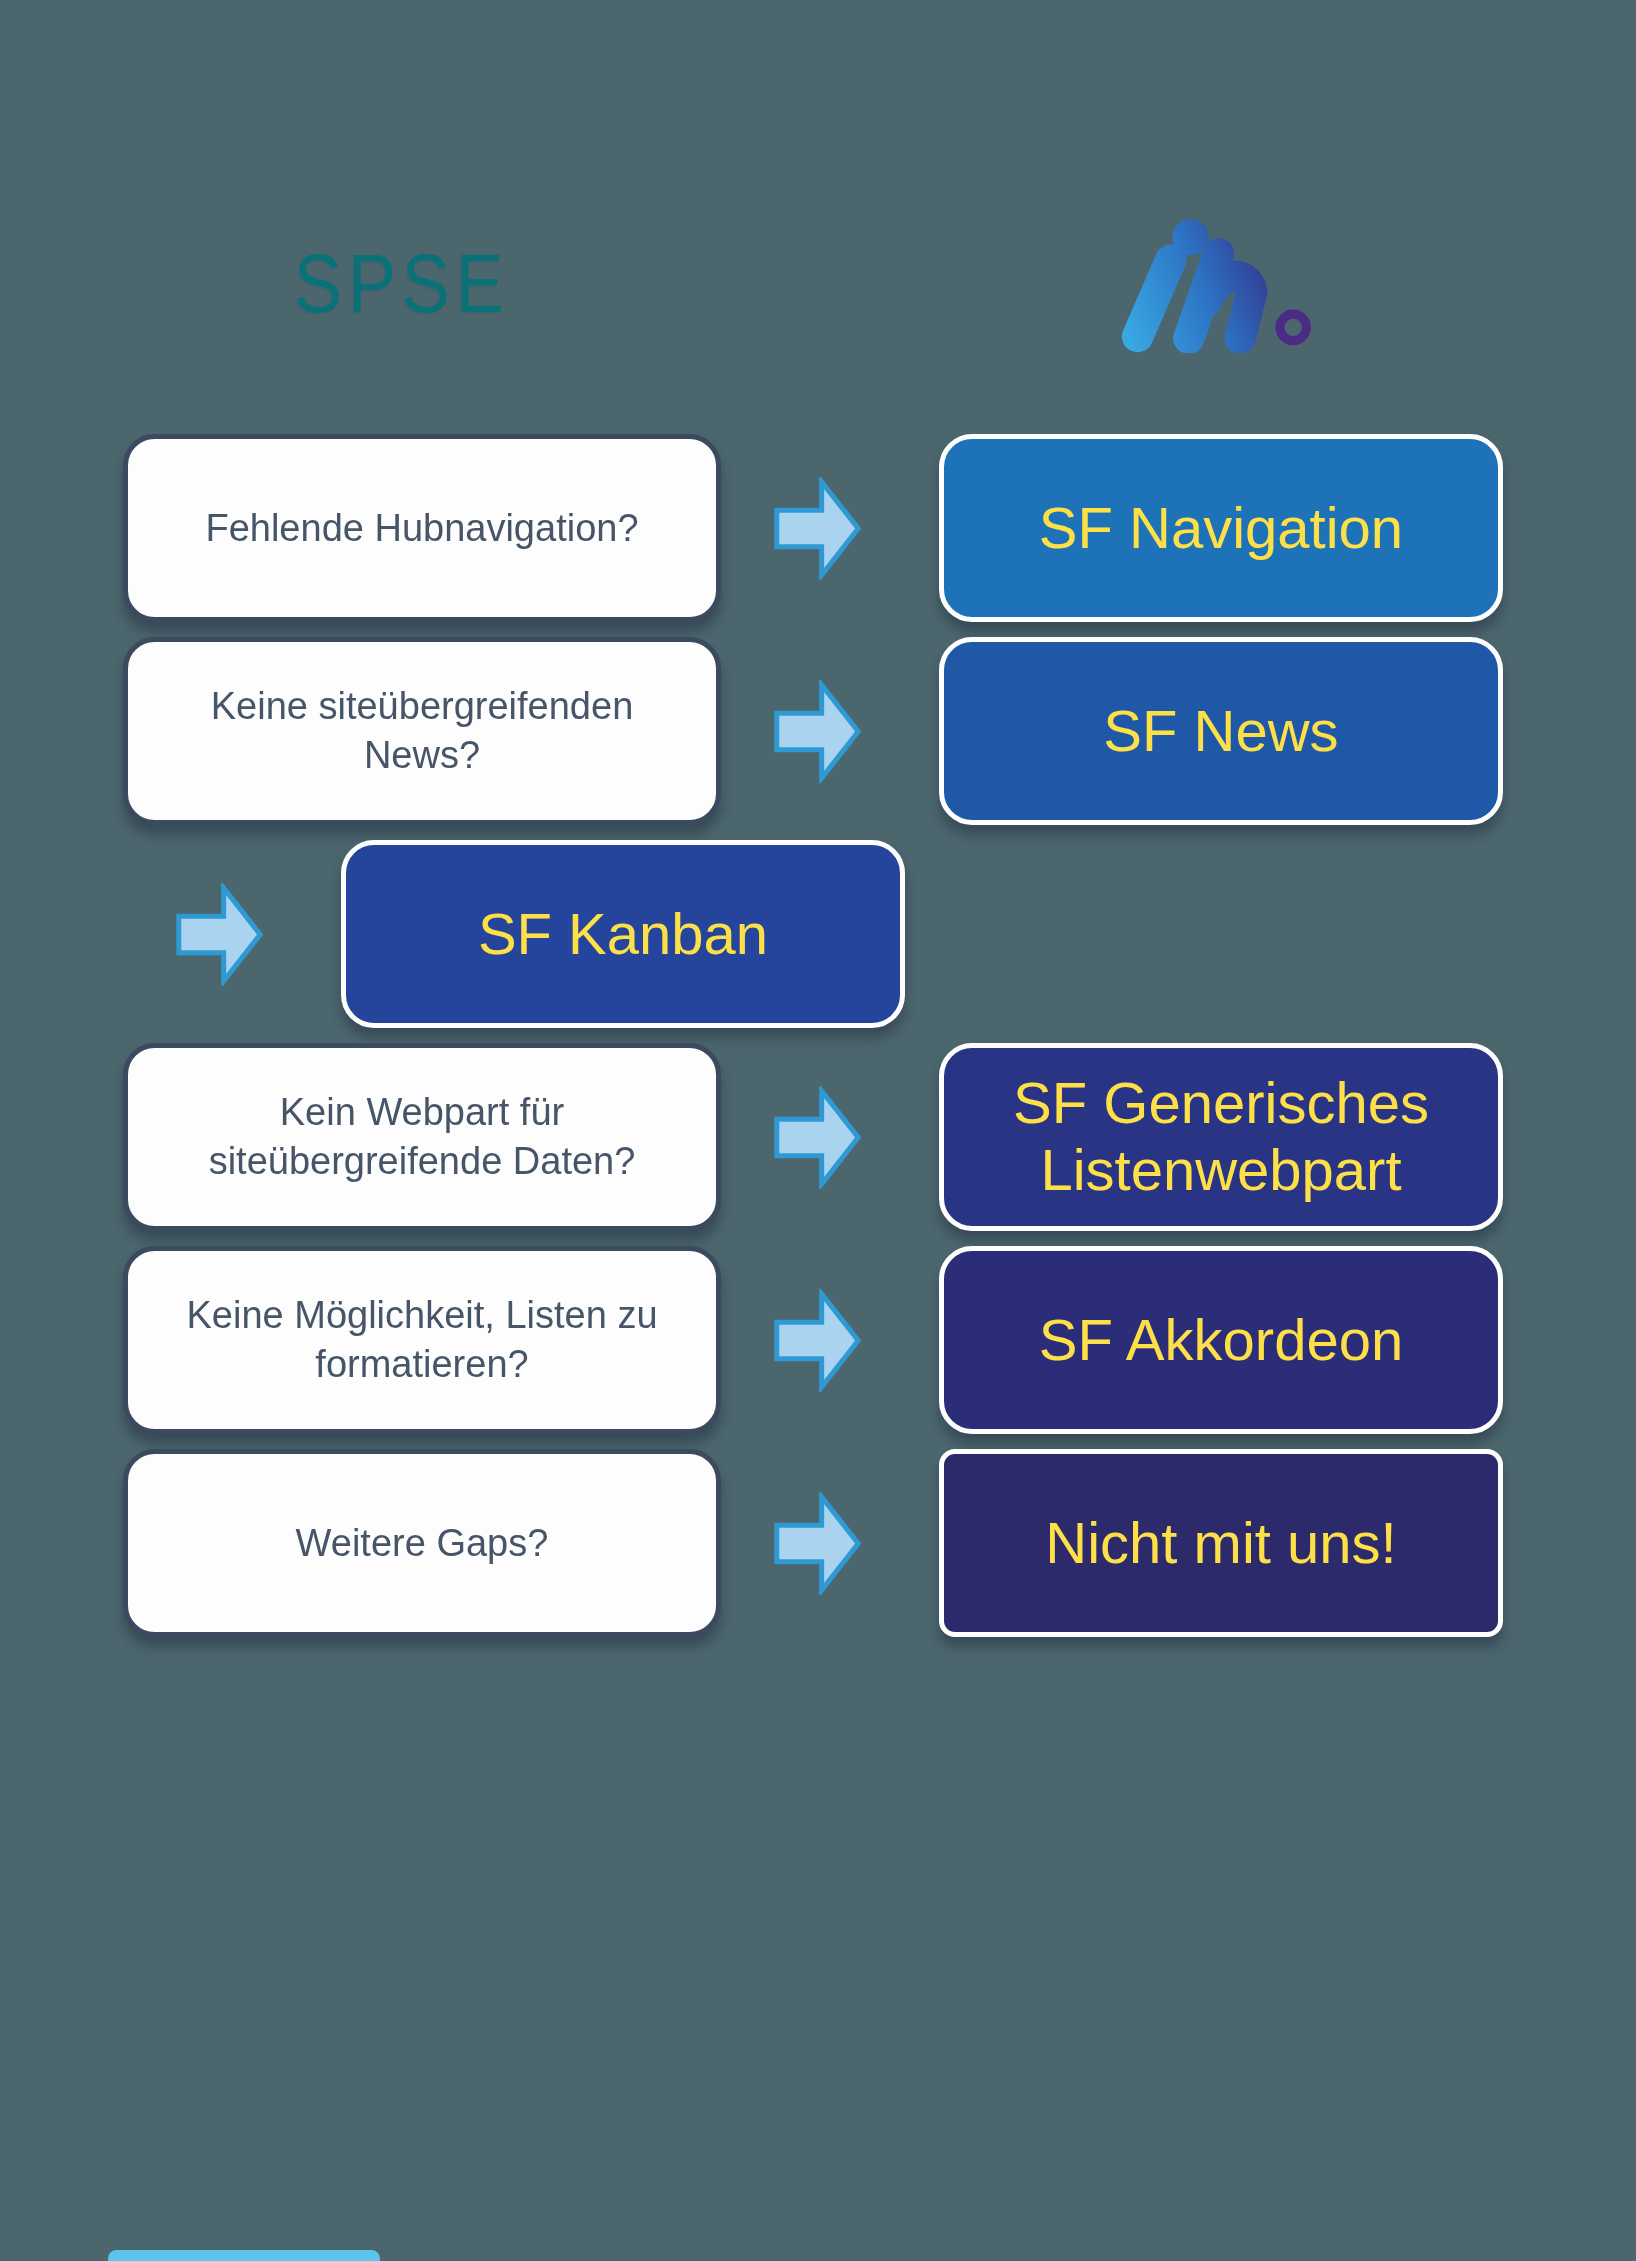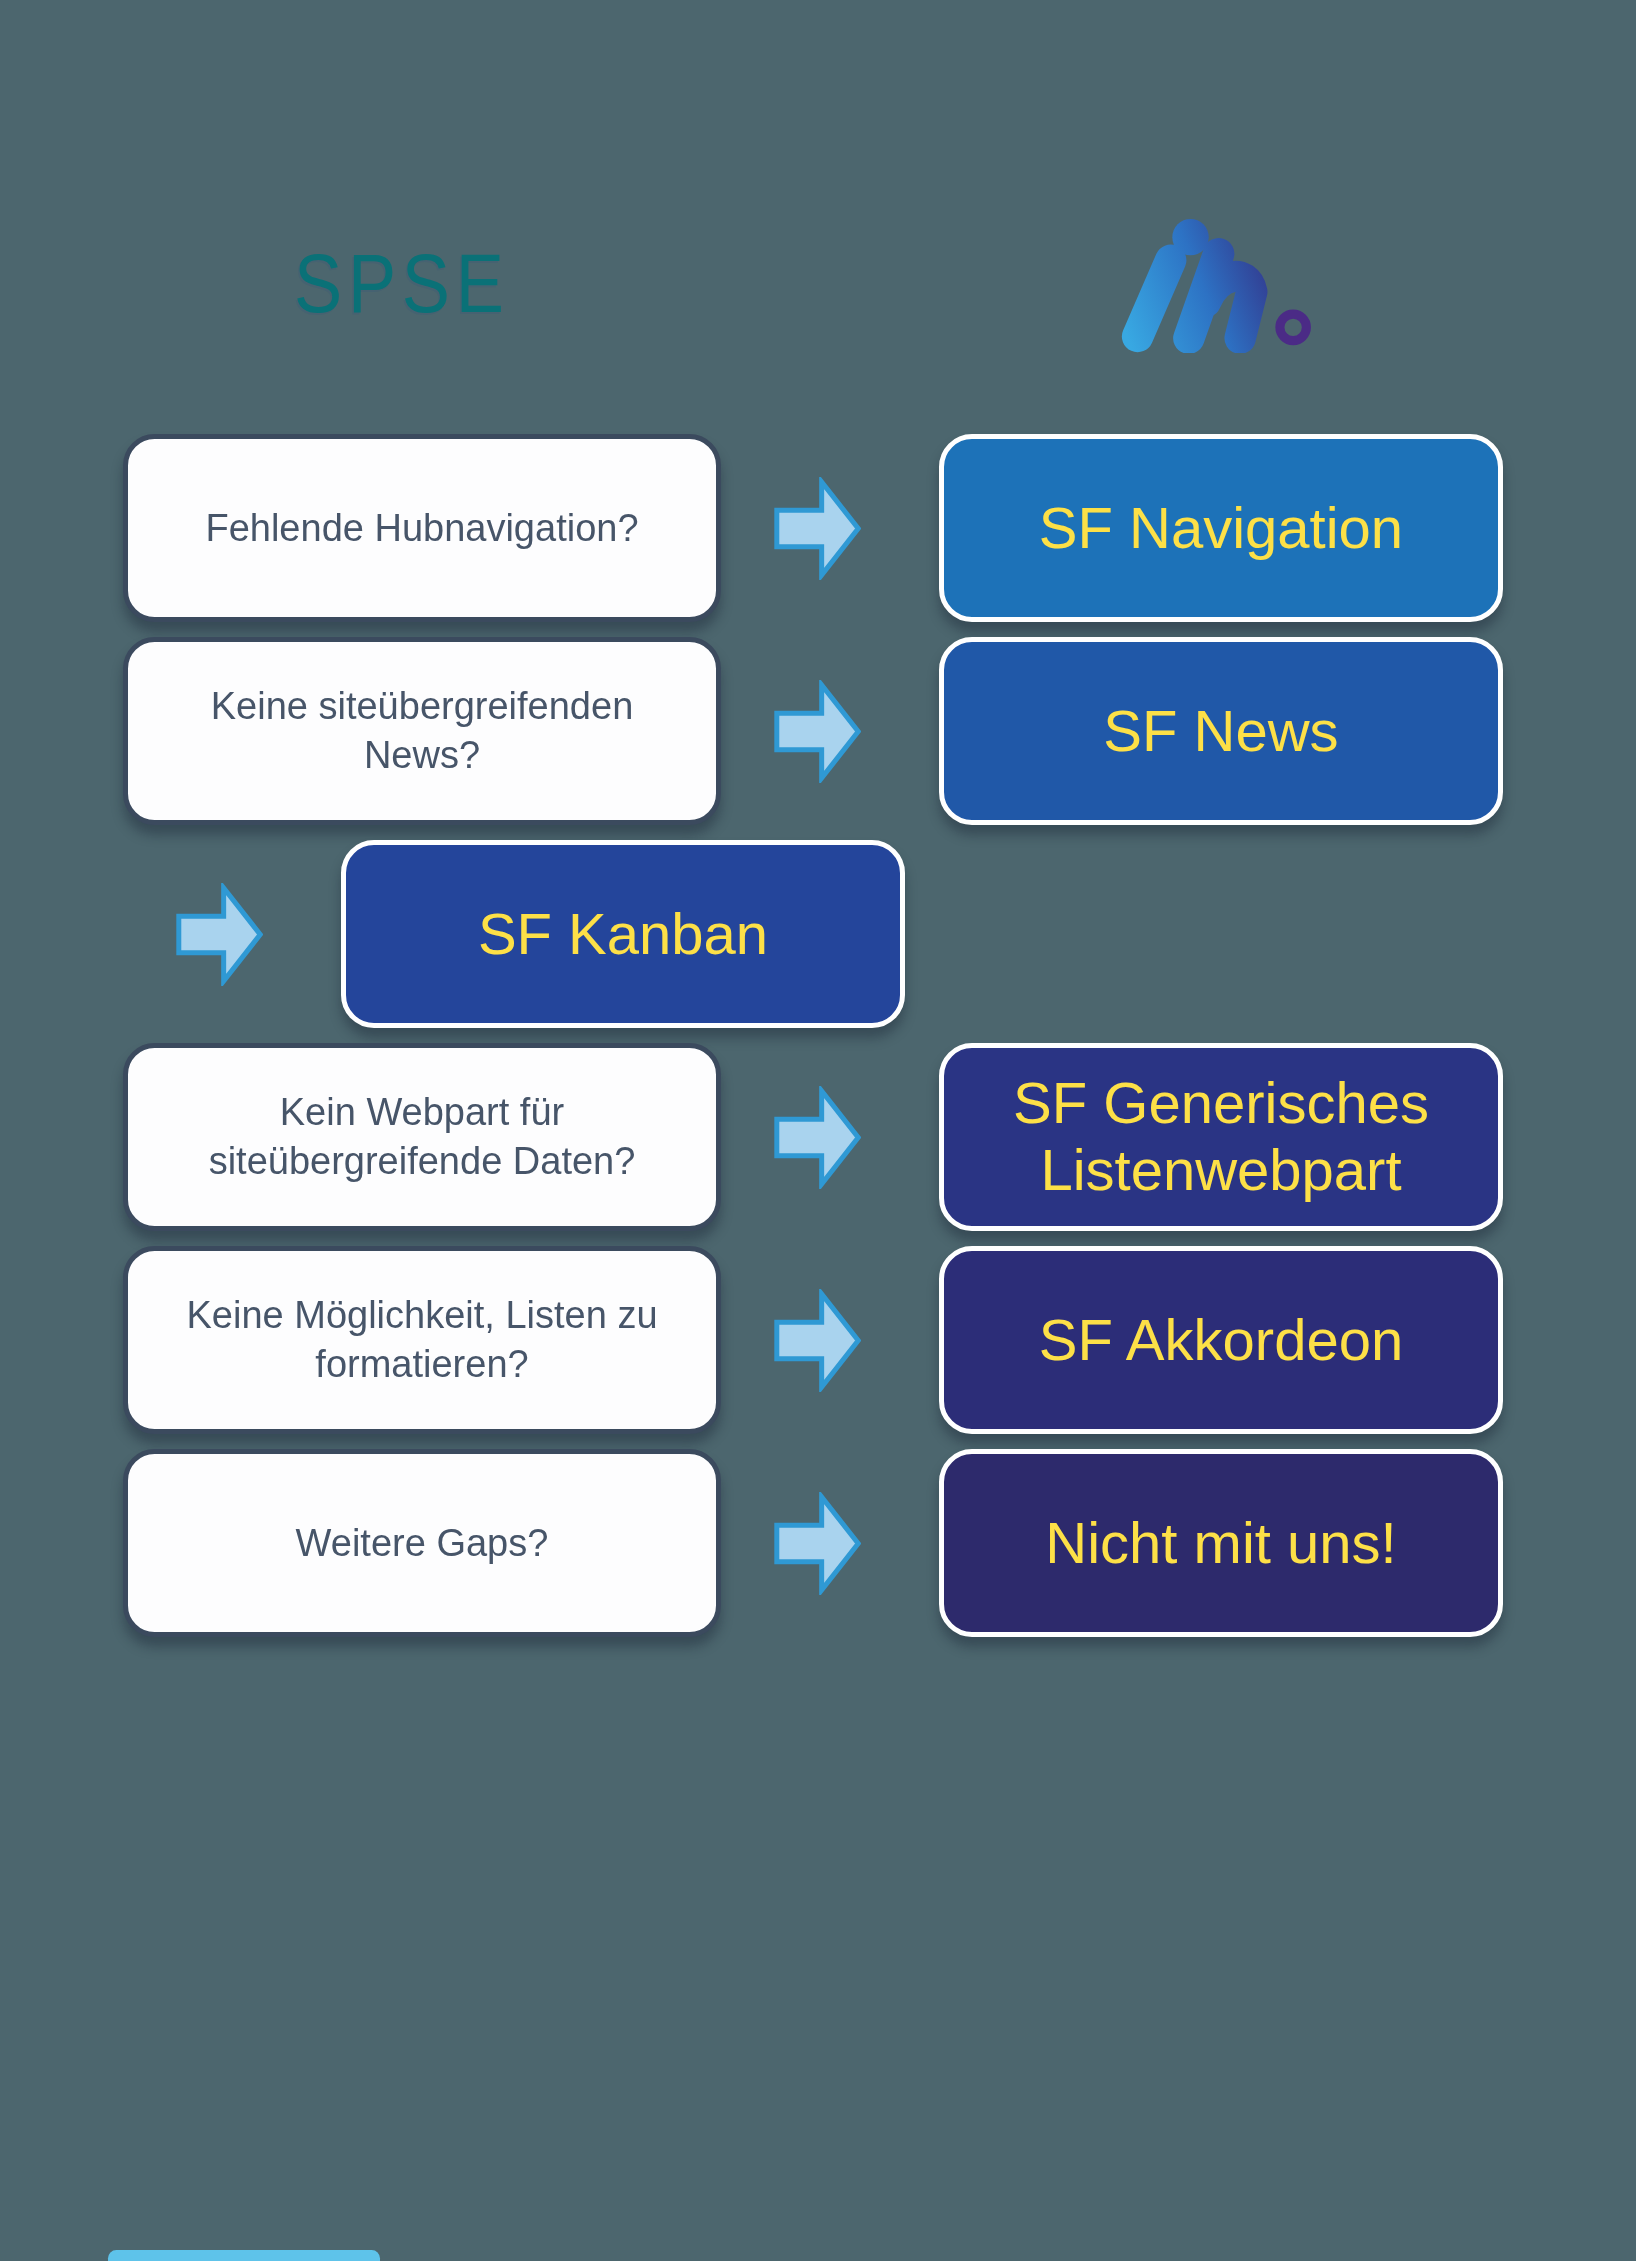--- a/index.html
+++ b/index.html
@@ -178,21 +178,21 @@
       <div class="solution-card" style="background: rgb(44, 45, 120);">SF Akkordeon</div>
     </div>
 
     <div class="row">
       <div class="question-card">Weitere Gaps?</div>
       <div class="arrow-wrap">
         <svg width="87" height="103" viewBox="0 0 104 124">
             <polygon points="3,40 57,40 57,6 101,62 57,118 57,84 3,84" fill="#a9d3ee" stroke="#2f99d4" stroke-width="6"></polygon>
           </svg>
       </div>
-      <div class="solution-card" style="background: rgb(45, 42, 108);">Nicht mit uns!</div>
+      <div class="solution-card" style="background: rgb(45, 42, 108); border-radius: 16px;">Nicht mit uns!</div>
     </div>
 
   </div>
 
   <div class="bottom-sliver"></div>
 
 </div>
 
 
 </body></html>

